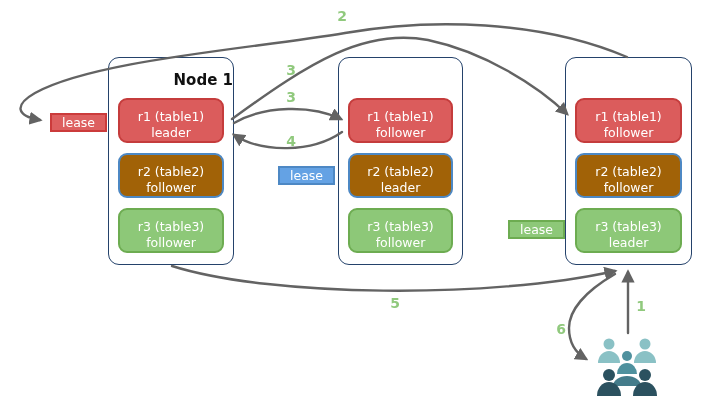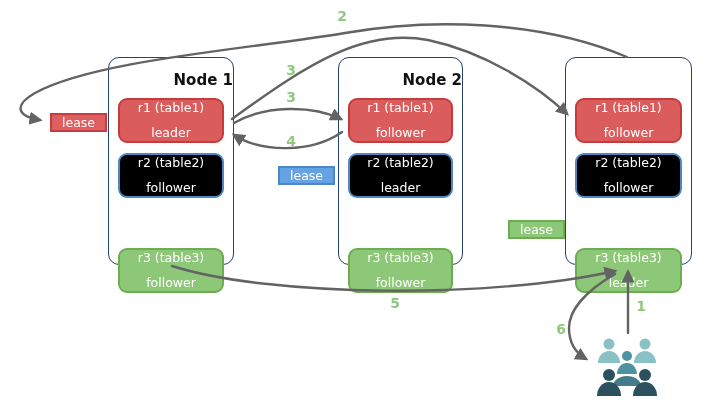--- a/index.html
+++ b/index.html
@@ -10,27 +10,27 @@
   .node{
     position:absolute;top:57px;height:208px;background:#ffffff;
     border:1.6px solid #24426b;border-radius:11px;z-index:1;box-sizing:border-box;
   }
   .node-title{
     text-align:right;margin-top:13px;font-weight:bold;font-size:15px;color:#111111;
   }
   .replica{
     position:absolute;left:9px;right:9px;height:45px;border-radius:9px;
     border:2px solid;color:#ffffff;font-size:12.5px;text-align:center;
-    display:flex;flex-direction:column;justify-content:space-between;line-height:1.3;
+    display:flex;flex-direction:column;justify-content:flex-end;line-height:1.3;
     box-sizing:border-box;
   }
   .r-red{background:#db5c5c;border-color:#c53c3c;}
-  .r-blue{background:#000000;border-color:#4d88c4;}
+  .r-blue{background:#a16207;border-color:#4d88c4;}
   .r-green{background:#8dc878;border-color:#6dac51;}
-  .rep1{top:40px;} .rep2{top:95px;} .rep3{top:150px;margin-top:40px;}
+  .rep1{top:40px;} .rep2{top:95px;} .rep3{top:150px;}
   .arrows{position:absolute;left:0;top:0;z-index:2;}
   .lease{
     position:absolute;z-index:3;width:57px;height:19px;border-radius:0;
     border:2px solid;color:#ffffff;font-size:12.5px;
     display:flex;align-items:center;justify-content:center;box-sizing:border-box;
   }
   .lease-red{left:50px;top:113px;background:#dd5f5f;border-color:#cb3b3b;}
   .lease-blue{left:278px;top:166px;background:#64a2e4;border-color:#4d88c4;}
   .lease-green{left:508px;top:220px;background:#8dc878;border-color:#6dac51;}
   .step{
@@ -71,21 +71,20 @@
       <span>r2 (table2)</span>
       <span>follower</span>
     </div>
     <div class="replica r-green rep3">
       <span>r3 (table3)</span>
       <span>follower</span>
     </div>
   </div>
 
   <div class="node" style="left:338px;width:125px;">
-    <div class="node-title">Node 2</div>
     <div class="replica r-red rep1">
       <span>r1 (table1)</span>
       <span>follower</span>
     </div>
     <div class="replica r-blue rep2">
       <span>r2 (table2)</span>
       <span>leader</span>
     </div>
     <div class="replica r-green rep3">
       <span>r3 (table3)</span>

